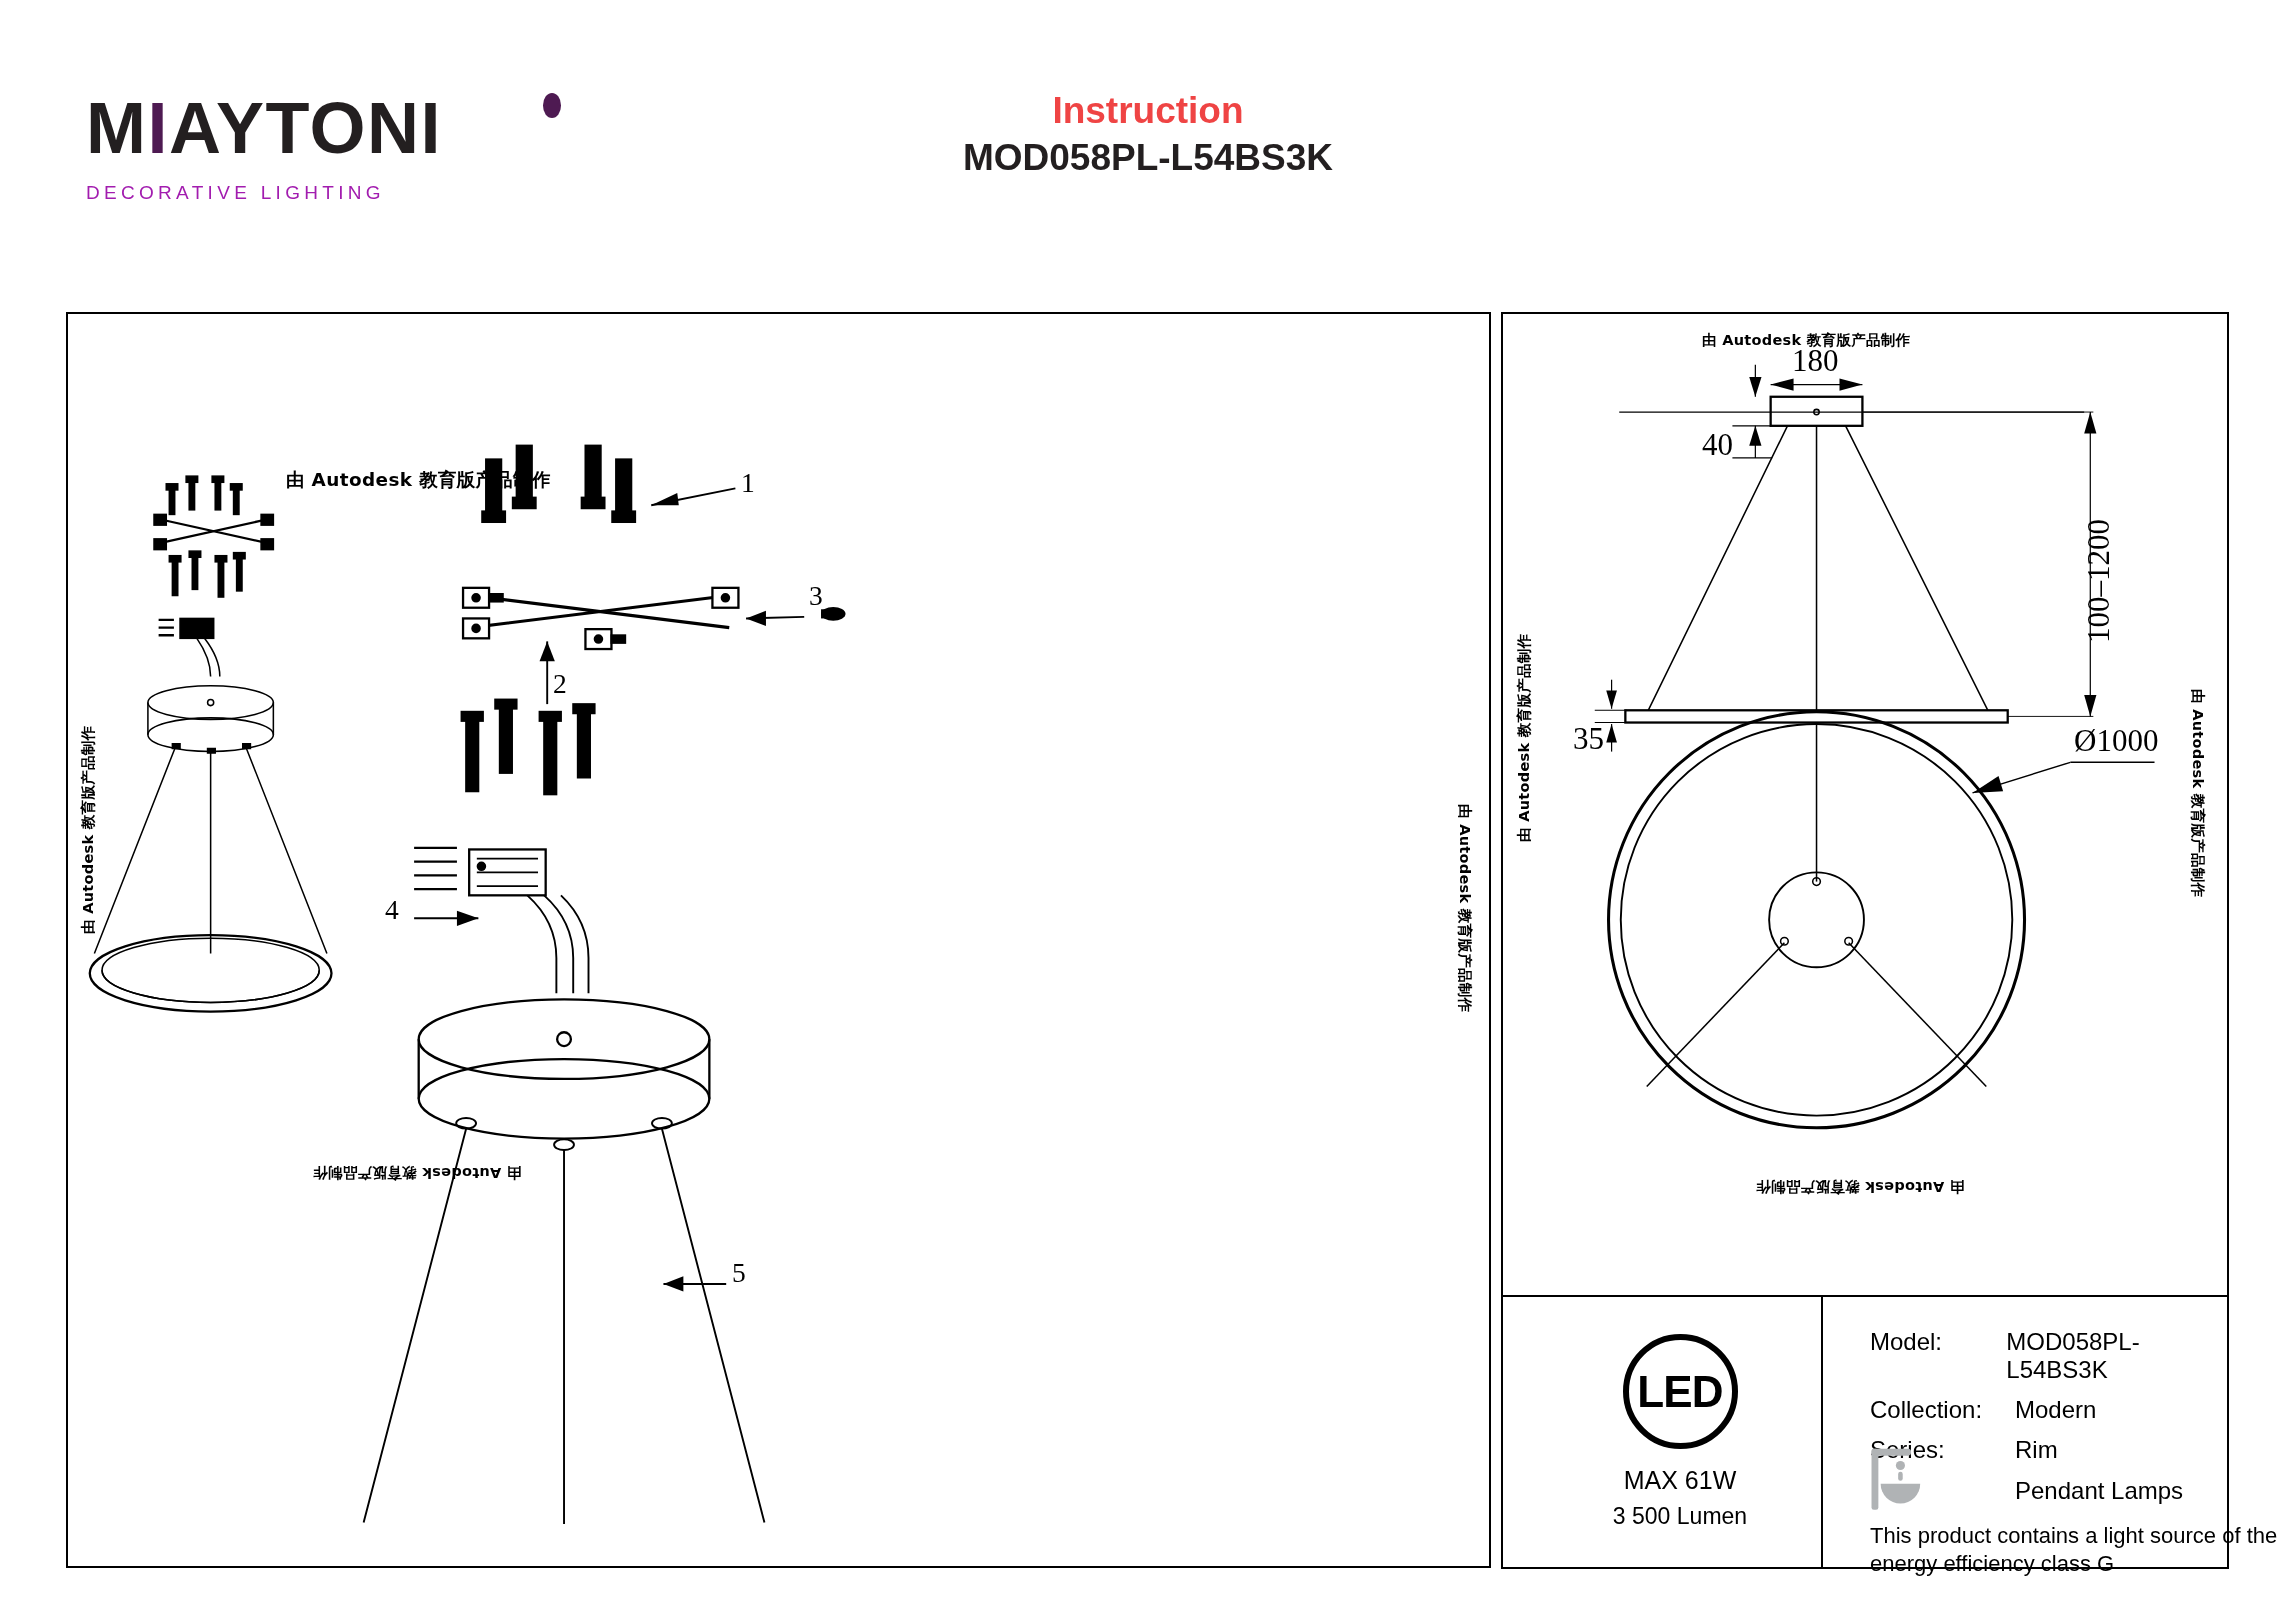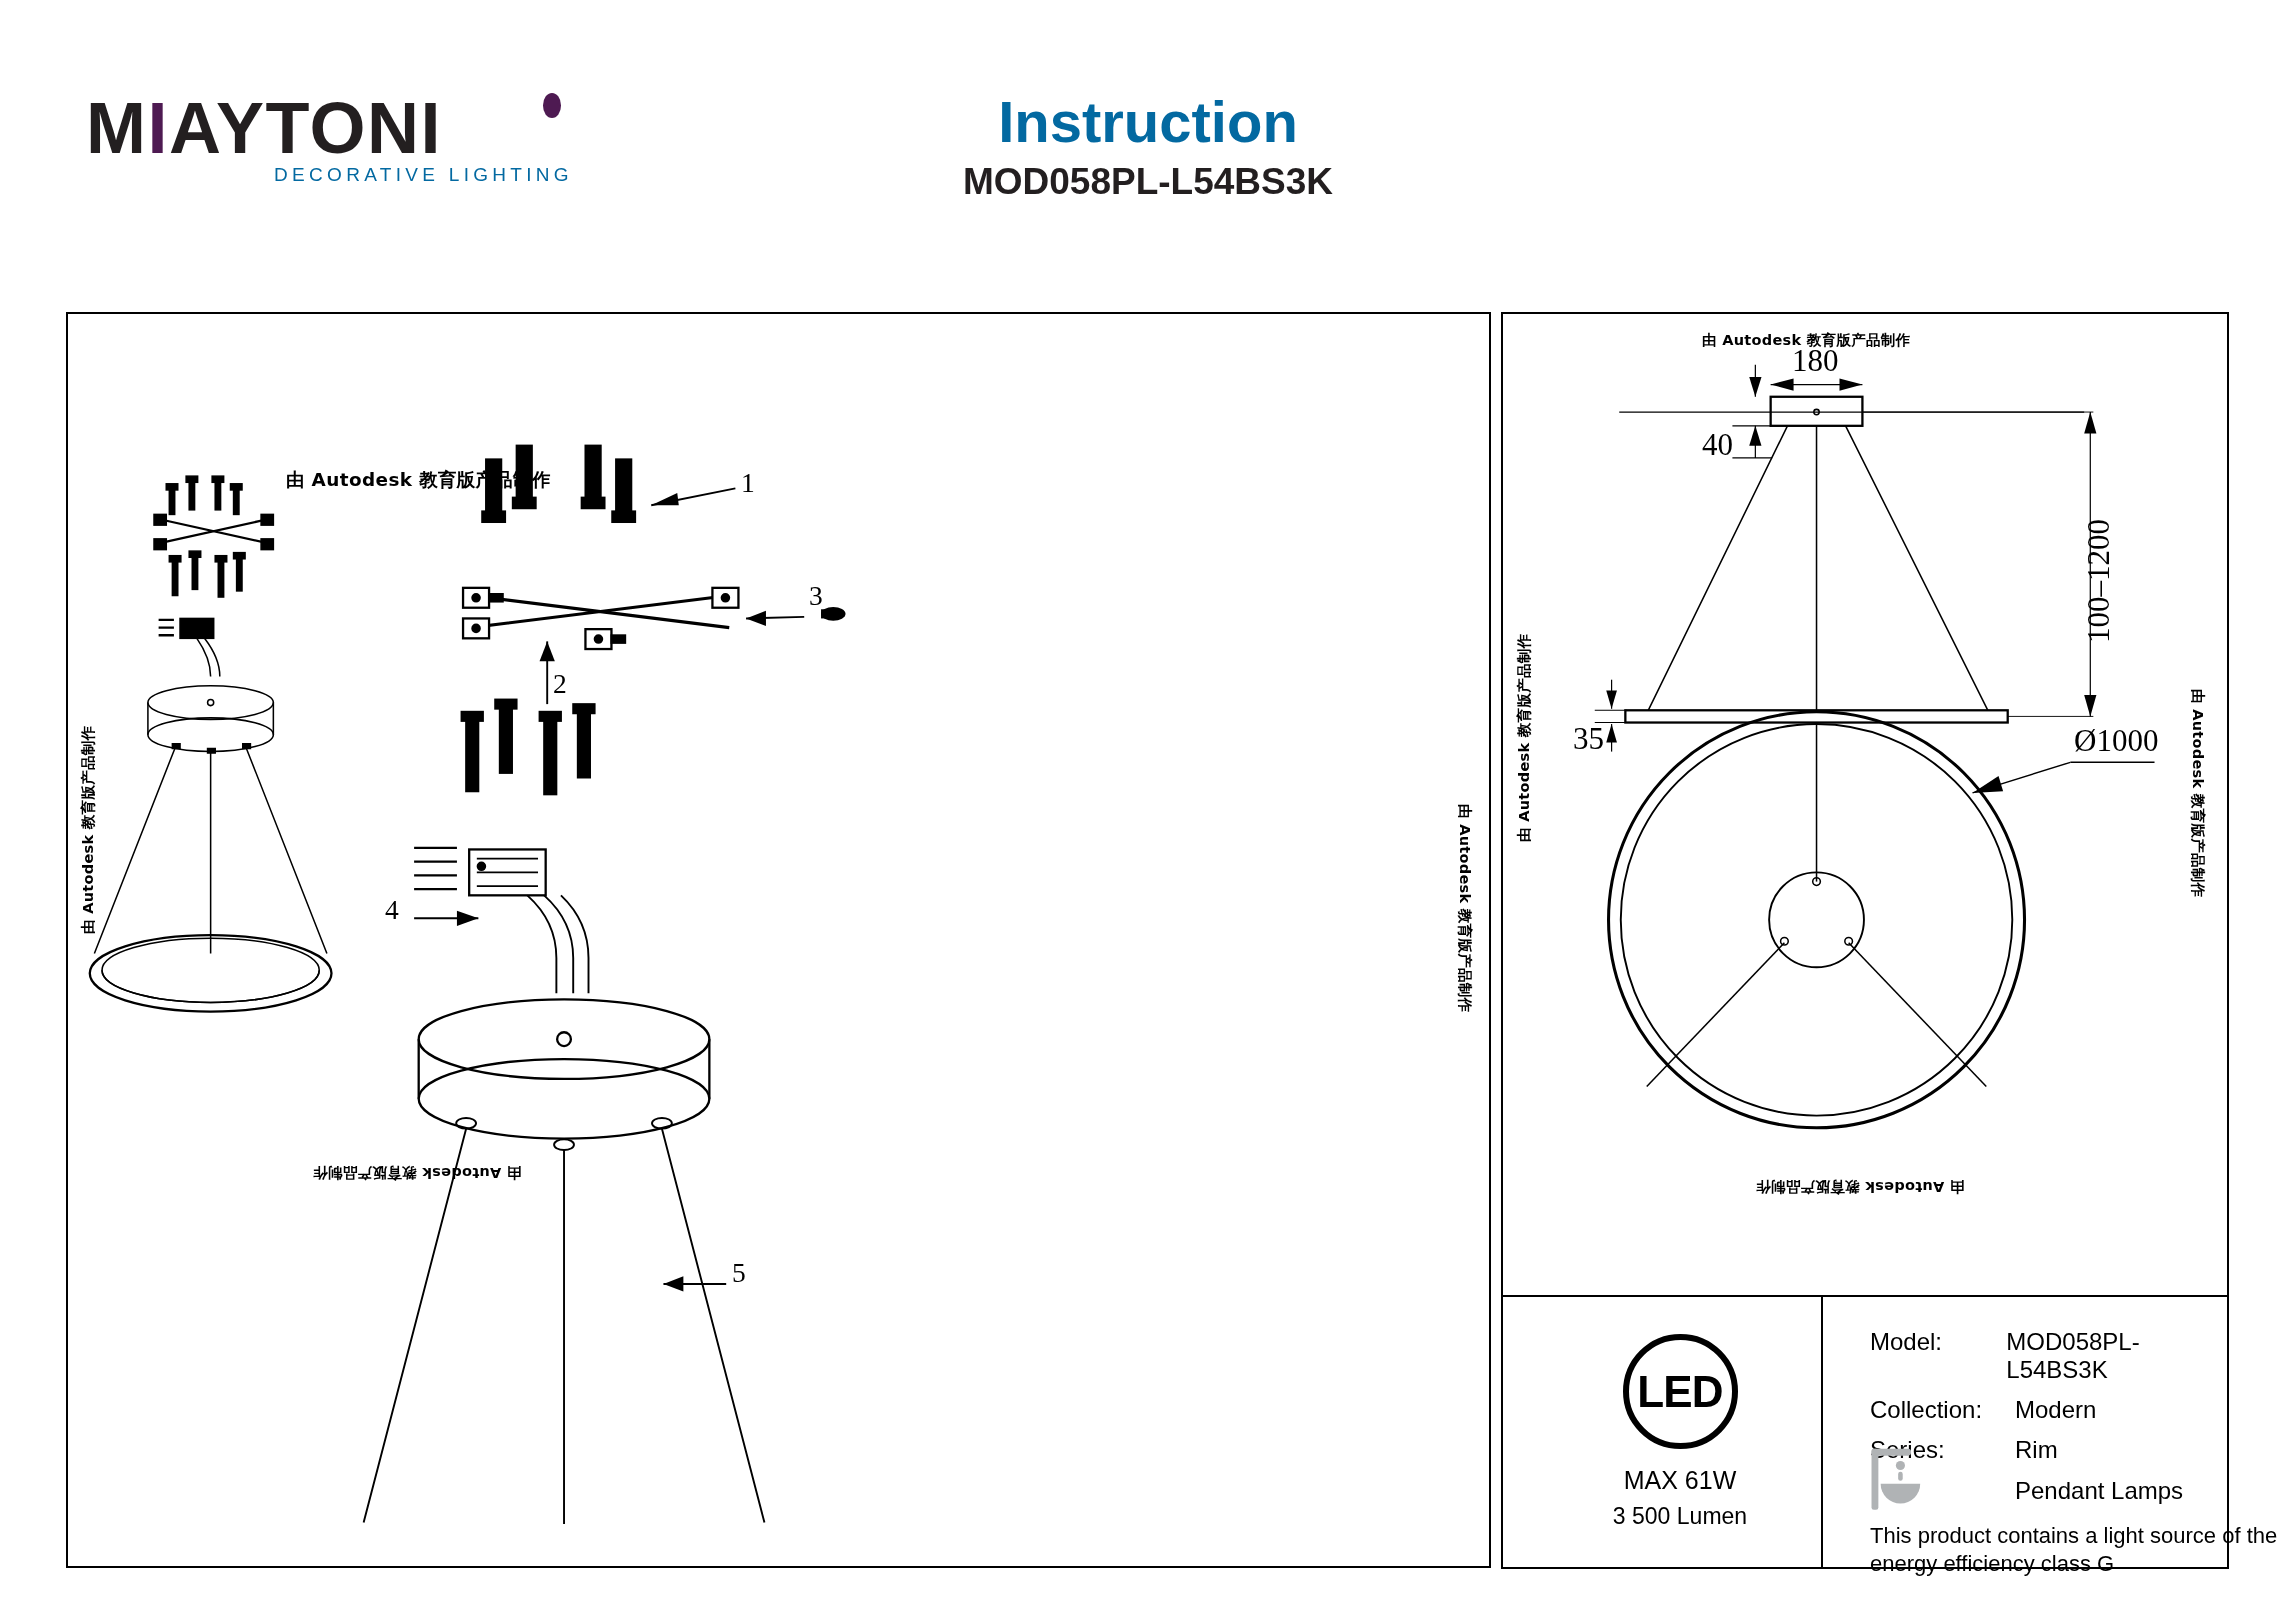--- a/index.html
+++ b/index.html
@@ -10,27 +10,27 @@
     overflow: hidden;
   }
   #page { position: relative; width: 2295px; height: 1623px; background:#fff; }
 
   
   .logo-block { position:absolute; left:86px; top:93px; width:490px; }
   .logo-word { display:block; font-family:"Liberation Sans", sans-serif;
     font-size:72px; font-weight:700; letter-spacing:1.5px; line-height:0.98;
     color:#231f20; white-space:nowrap; }
   .logo-word .pur { color:#4e1a52; }
-  .logo-tag { display:block; text-align:right; font-size:19px; letter-spacing:4.3px;
-    color:#0369a1; margin-top:0; padding-right:3.1px; font-weight:400; }
+  .logo-tag { display:block; font-size:19px; letter-spacing:4.3px;
+    color:#a21caf; margin-top:18px; padding-right:3.1px; font-weight:400; }
   .dotmark { position:absolute; left:543px; top:93px; width:18.4px; height:25px;
     background:#4e1a52; border-radius:50%; }
 
   .title-block { position:absolute; left:842px; top:90px; width:612px; text-align:center; }
-  .title-main { font-size:58px; font-weight:700; color:#0369a1; line-height:1.12; }
+  .title-main { font-size:37px; font-weight:700; color:#ef4444; line-height:1.12; }
   .title-sub  { font-size:37px; font-weight:700; color:#231f20; line-height:1.18; margin-top:4.6px; }
 
   
   .frame { position:absolute; border:2.3px solid #000; background:#fff; }
   #frame-left  { left:66px;  top:312px; width:1425px; height:1256px; }
   #frame-right { left:1501px; top:312px; width:728px;  height:1256px; }
   #spec-box    { left:1501px; top:1295px; width:728px; height:274px; border:2.3px solid #000; }
   .spec-split  { position:absolute; left:318px; top:0; width:2.3px; height:100%; background:#000; }
 
   

